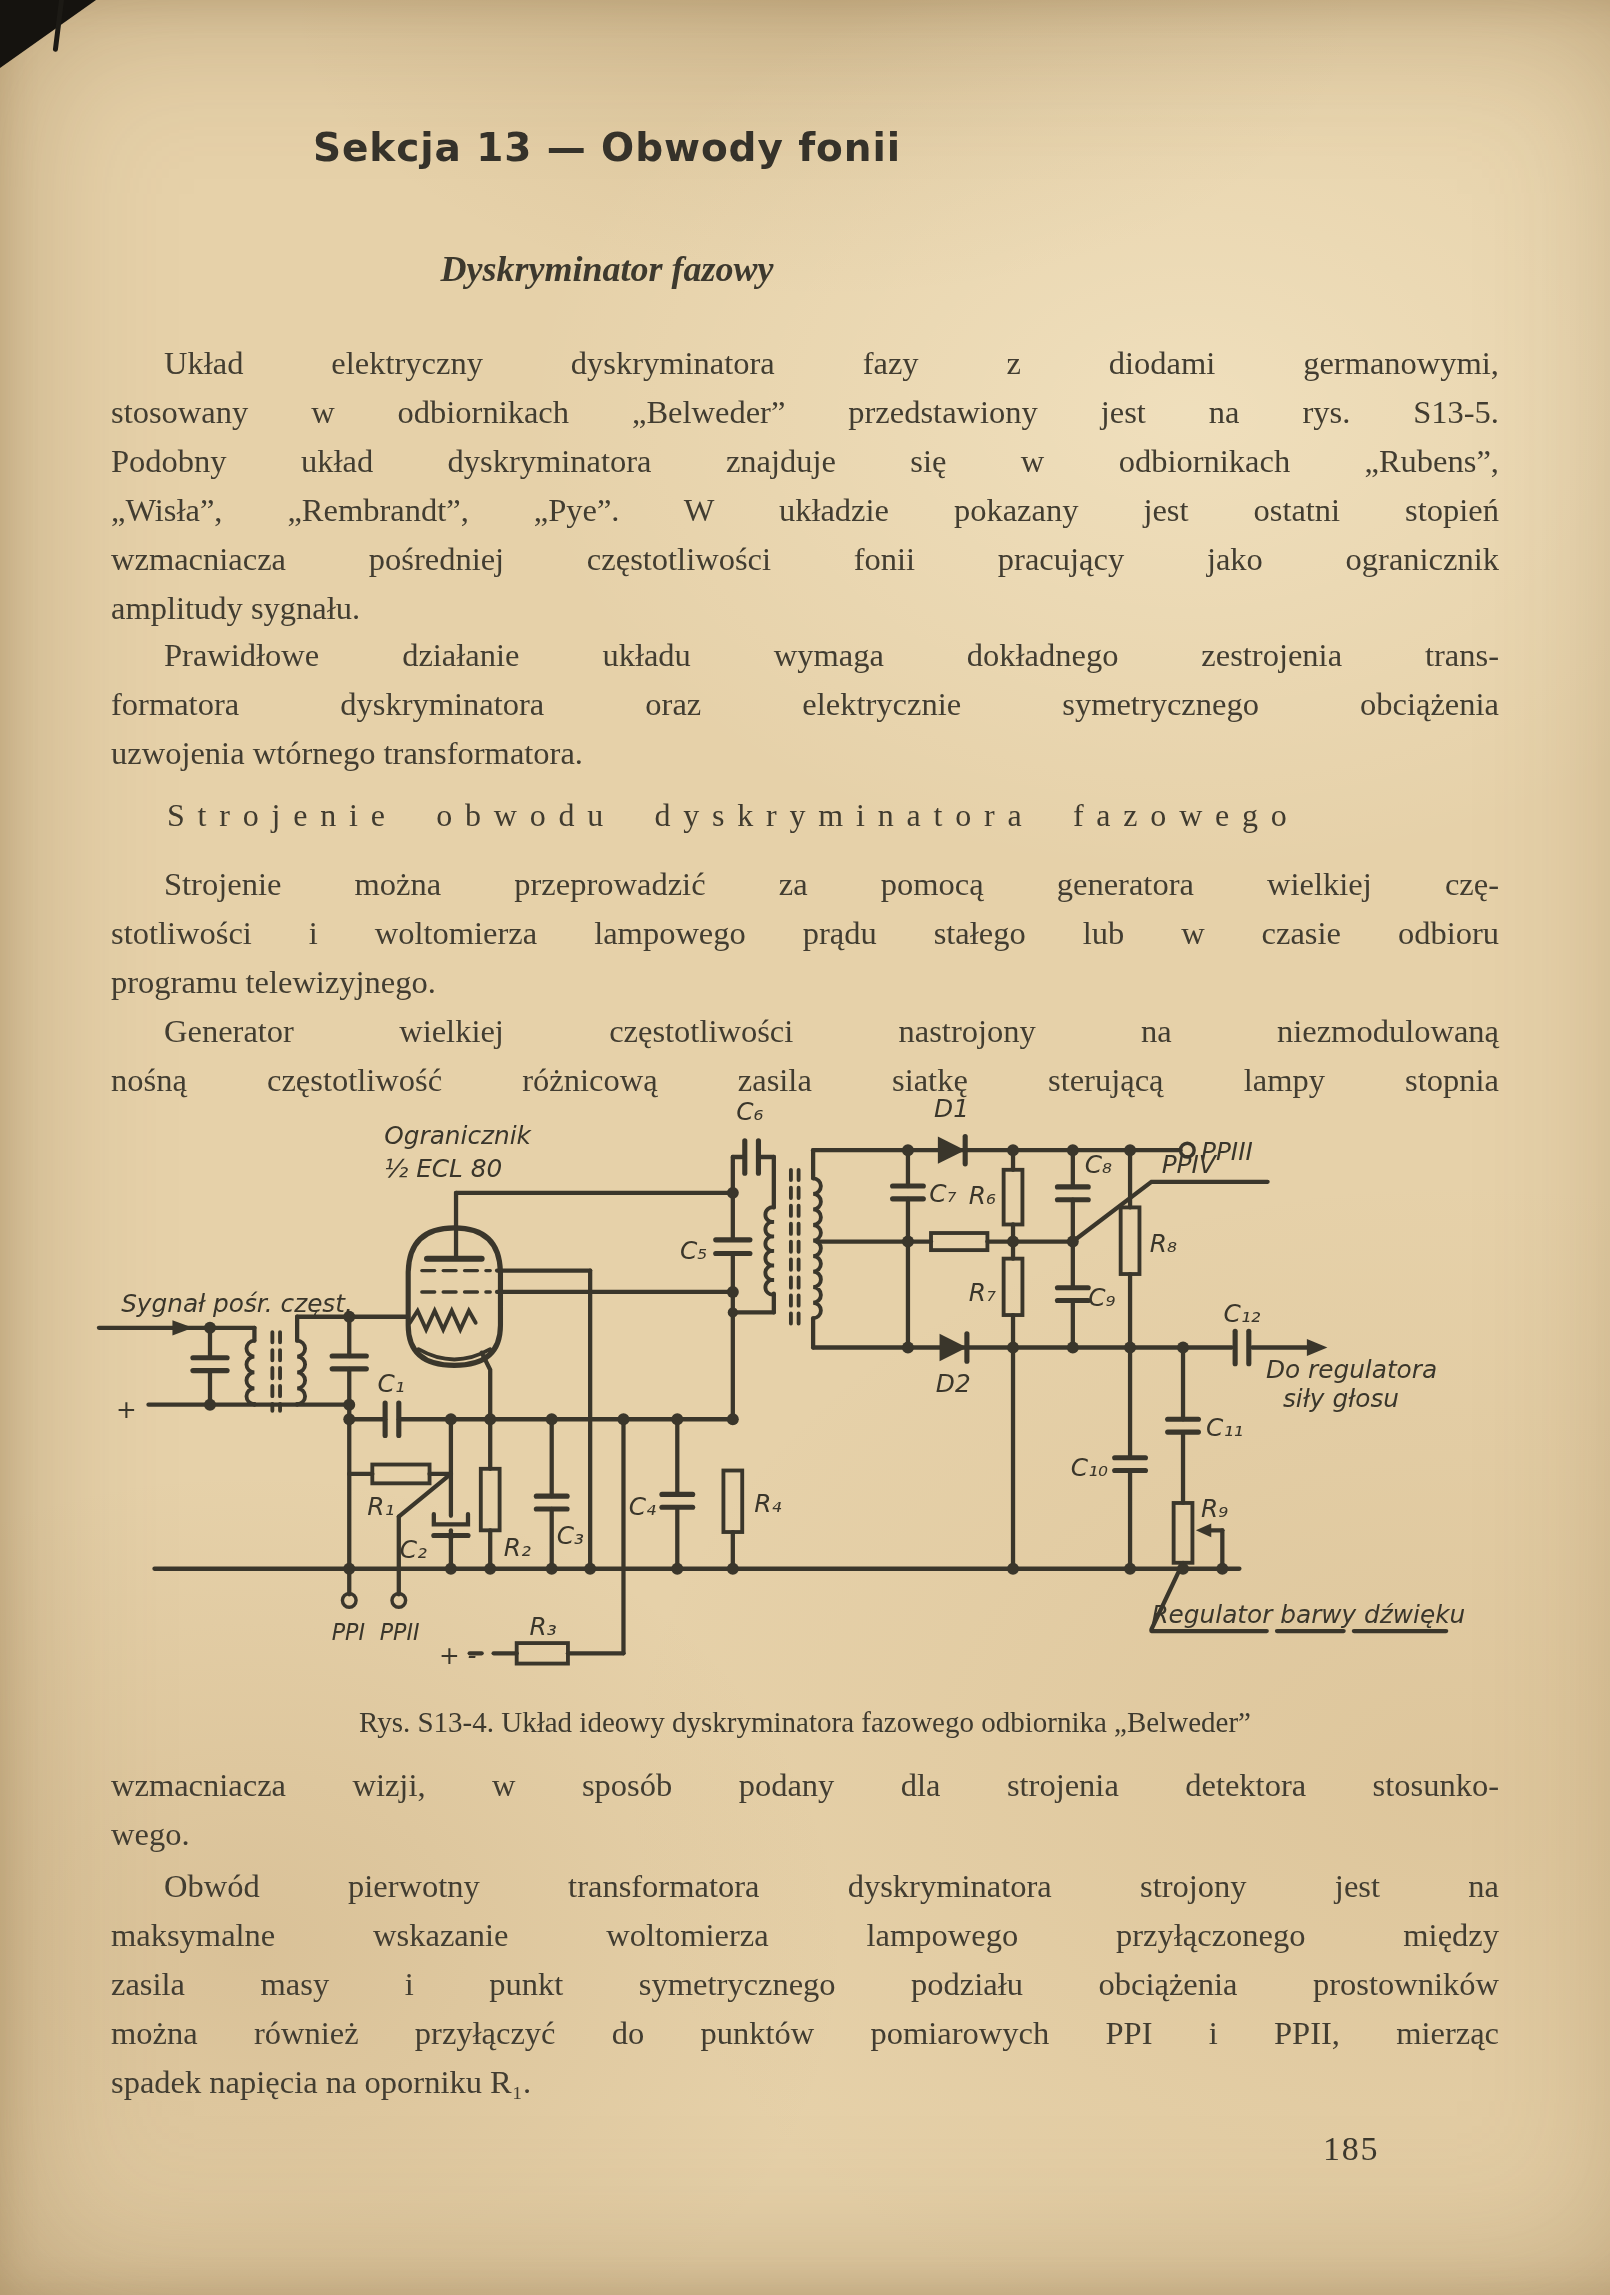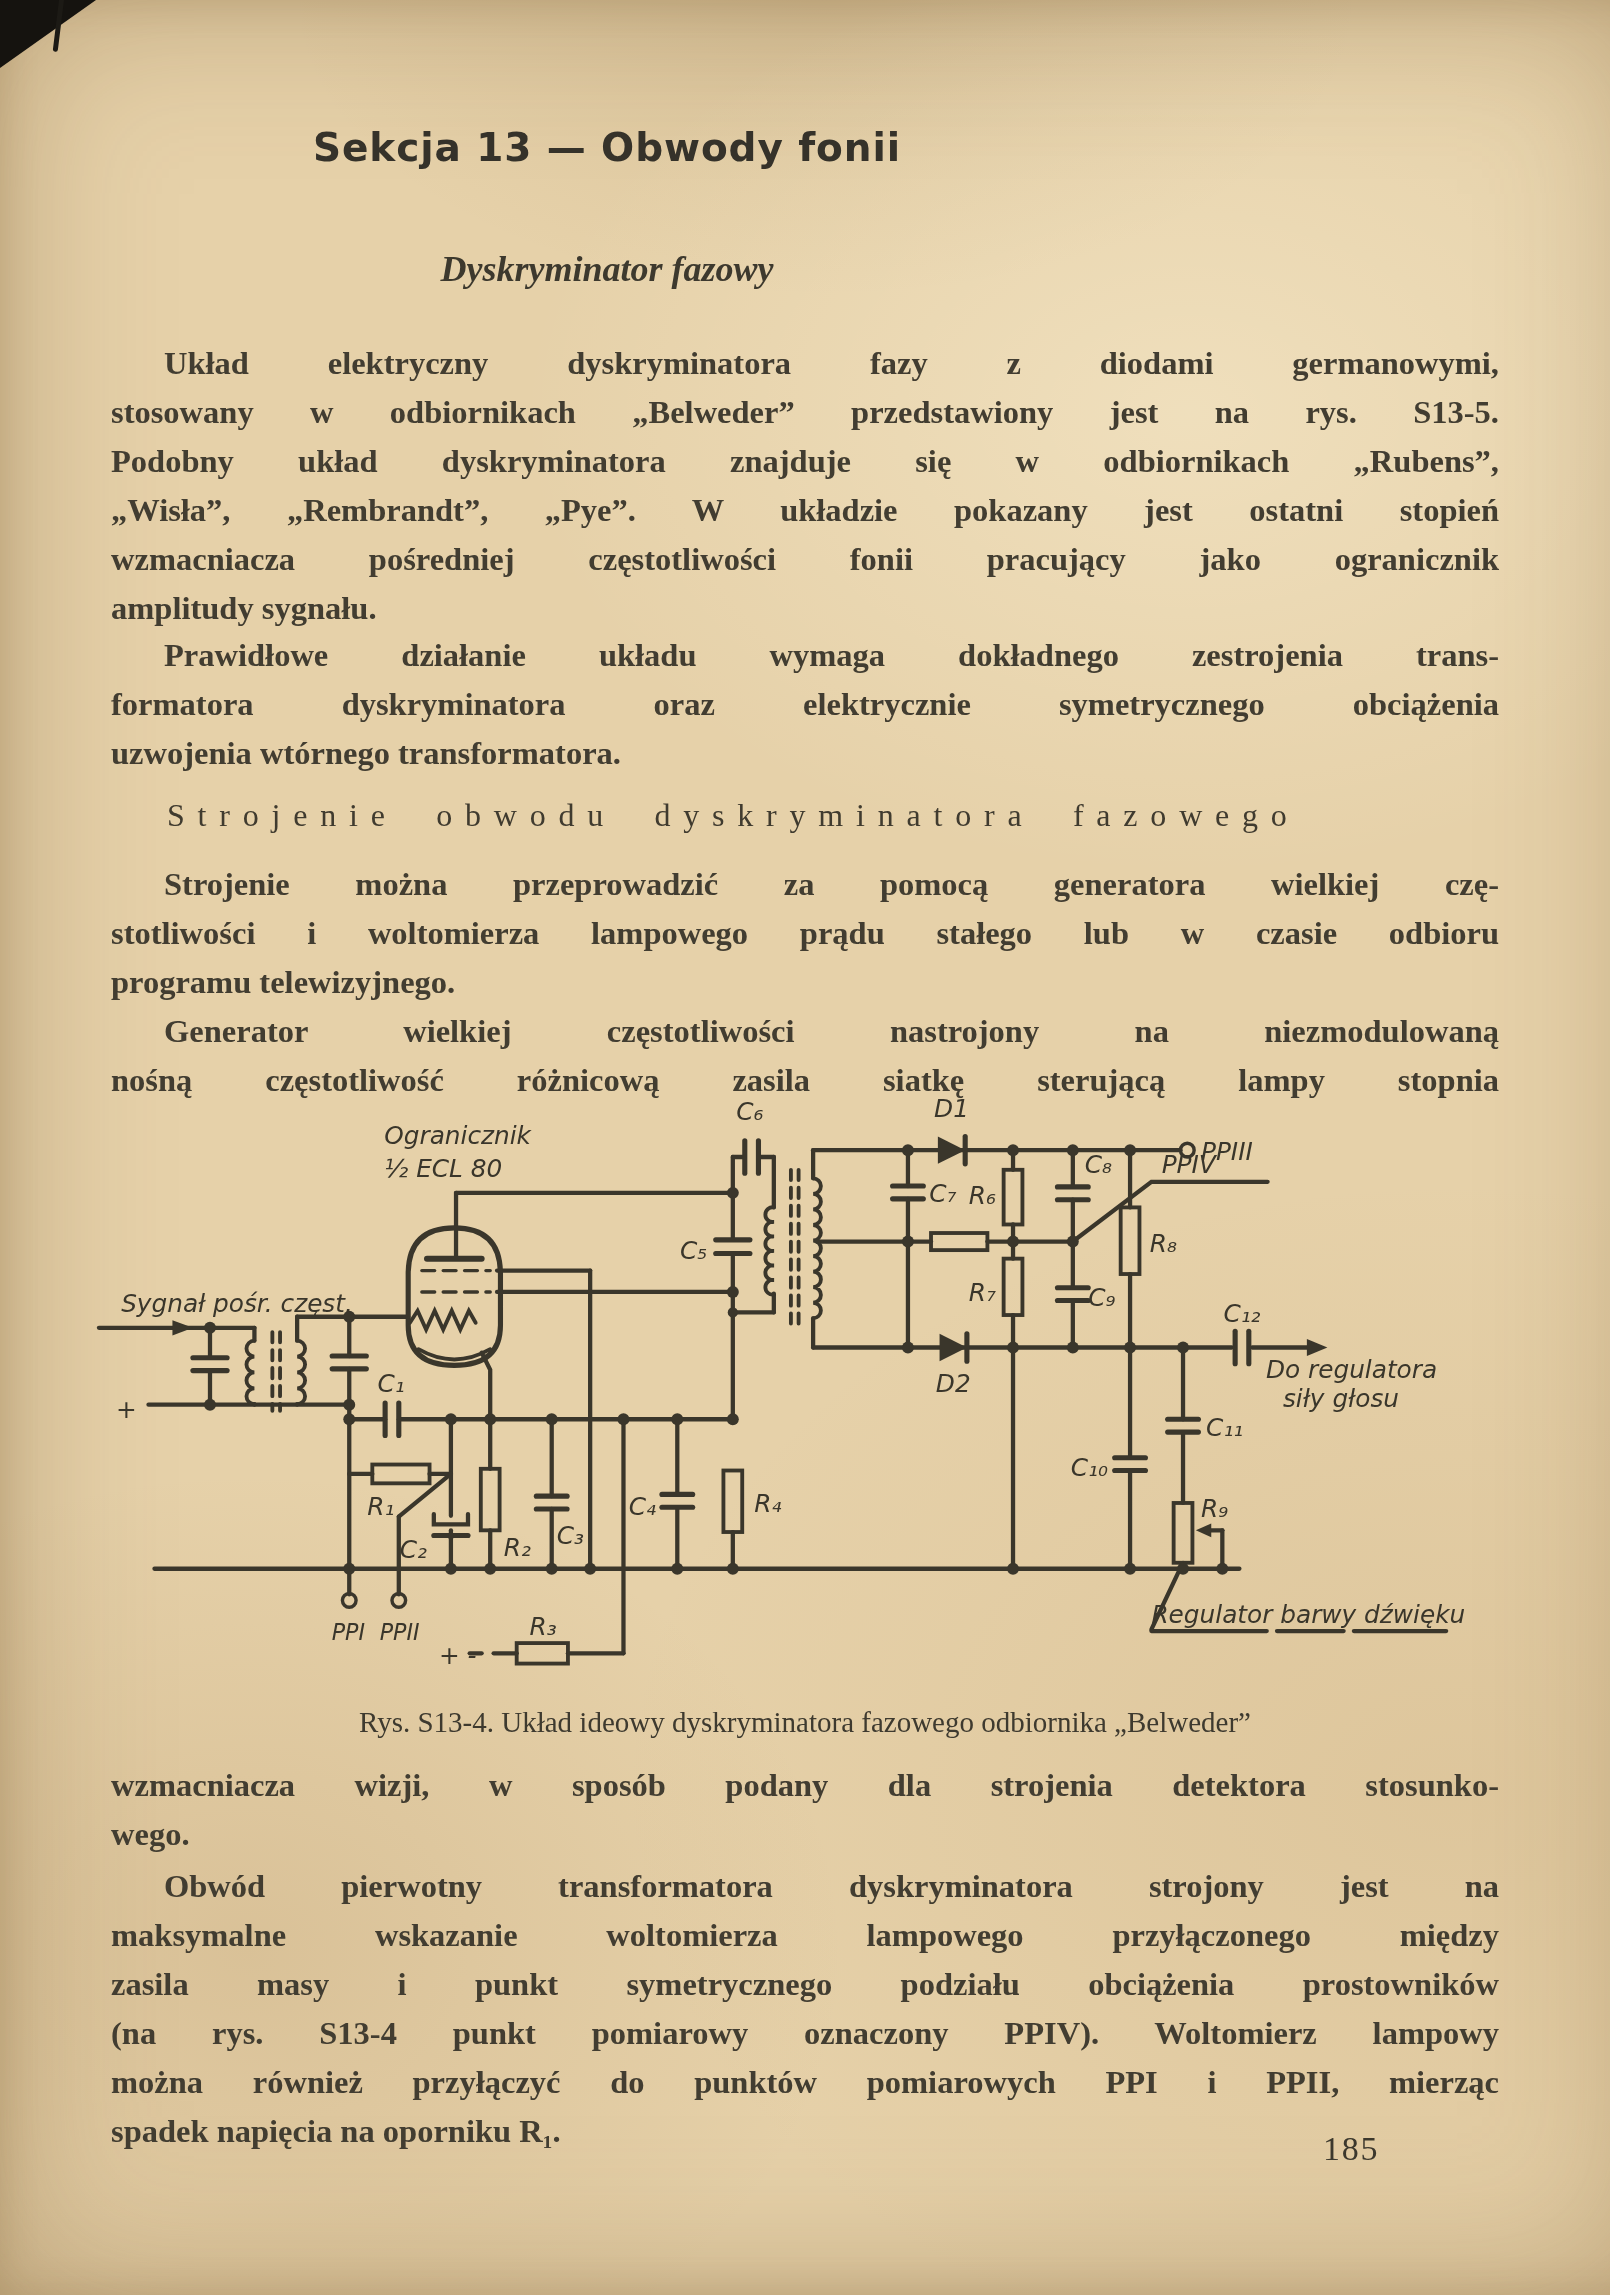--- a/index.html
+++ b/index.html
@@ -32,21 +32,21 @@
     text-align:center;
     font-family:"DejaVu Sans","Liberation Sans",sans-serif;
     font-weight:bold;font-size:39px;letter-spacing:0.9px;color:#35322a;
   }
   .subtitle{
     position:absolute;left:0;top:248px;width:1214px;
     text-align:center;
     font-style:italic;font-size:36px;color:#3d392e;font-weight:bold;
   }
   .textblock{position:absolute;left:111px;width:1388px;font-size:32.5px;line-height:49px;}
-  .tline{text-align:justify;text-align-last:justify;white-space:normal;font-weight:bold;}
+  .tline{text-align:justify;text-align-last:justify;white-space:normal;}
   .para.indent .tline:first-child{text-indent:53px;}
   .para.endleft .tline:last-child{text-align-last:left;}
   .spaced-heading{
     position:absolute;left:111px;width:1388px;top:797px;
     font-size:32px;letter-spacing:0.40em;word-spacing:0.55em;
     padding-left:56px;box-sizing:border-box;color:#403b2f;
   }
   .caption{
     position:absolute;left:111px;width:1388px;top:1706px;
     text-align:center;font-size:29px;color:#3e3a2f;
@@ -410,20 +410,19 @@
   <div class="caption">Rys. S13-4. Układ ideowy dyskryminatora fazowego odbiornika „Belweder”</div>
 
   <div class="textblock para endleft" style="top:1761px">
       <div class="tline">wzmacniacza wizji, w sposób podany dla strojenia detektora stosunko-</div>
       <div class="tline">wego.</div>
     </div>
   <div class="textblock para indent endleft" style="top:1862px">
       <div class="tline">Obwód pierwotny transformatora dyskryminatora strojony jest na</div>
       <div class="tline">maksymalne wskazanie woltomierza lampowego przyłączonego między</div>
       <div class="tline">zasila masy i punkt symetrycznego podziału obciążenia prostowników</div>
-      <div class="tline">(na rys. S13-4 punkt pomiarowy oznaczony PPIV). Woltomierz lampowy</div>
       <div class="tline">można również przyłączyć do punktów pomiarowych PPI i PPII, mierząc</div>
       <div class="tline">spadek napięcia na oporniku R₁.</div>
     </div>
 
   <div class="page-number">185</div>
 </div>
 
 
 </body></html>

